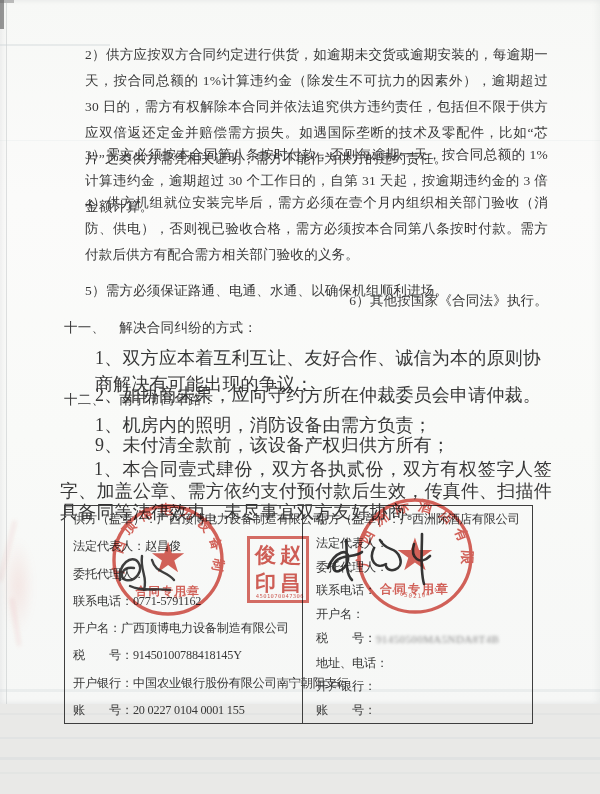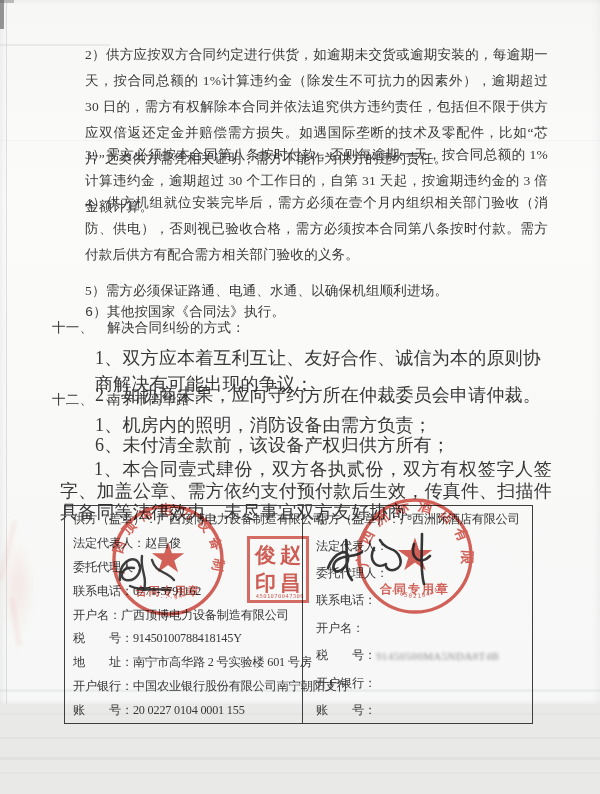--- a/index.html
+++ b/index.html
@@ -14,22 +14,22 @@
     box-shadow:inset -3px 0 6px rgba(60,70,80,.05), inset 3px 0 5px rgba(60,70,80,.06);
     color:#373737;
   }
   
   .doc p{margin:0;position:absolute;font-weight:500;}
   .clause{
     left:85px;width:463px;font-size:13.5px;line-height:26px;
     text-align:justify;letter-spacing:.2px;
   }
   .c2{top:42px;} .c3{top:142px;} .c4{top:190px;}
-  .c5{top:278px;text-align:left;} .c6{top:300px;text-align:left;font-family:Liberation Mono, monospace;}
-  .sec-head{left:52px;top:0;font-size:13.5px;line-height:26px;letter-spacing:.3px;}
+  .c5{top:278px;text-align:left;} .c6{top:288px;text-align:right;}
+  .sec-head{left:64px;top:0;font-size:13.5px;line-height:26px;letter-spacing:.3px;}
   .h11{top:315px;} .h12{top:387px;}
   .sec-item{left:95px;width:455px;font-size:18px;line-height:26px;letter-spacing:.2px;}
   .i11a{top:345px;} .i11b{top:382px;}
   .i12a{top:412px;} .i12b{top:432px;}
   .i12c{left:60px;top:459px;width:492px;text-indent:34px;line-height:21.5px;text-align:justify;}
   
   .sig-table{
     position:absolute;left:64px;top:505px;width:469px;height:219px;
     border:1.8px solid #3e3e3e;box-sizing:border-box;display:flex;
     background:transparent;
@@ -105,21 +105,21 @@
     <p class="clause c4">4）供方机组就位安装完毕后，需方必须在壹个月内组织相关部门验收（消防、供电），否则视已验收合格，需方必须按本合同第八条按时付款。需方付款后供方有配合需方相关部门验收的义务。</p>
     <p class="clause c5">5）需方必须保证路通、电通、水通、以确保机组顺利进场。</p>
     <p class="clause c6">6）其他按国家《合同法》执行。</p>
 
     <p class="sec-head h11">十一、　解决合同纠纷的方式：</p>
     <p class="sec-item i11a">1、双方应本着互利互让、友好合作、诚信为本的原则协商解决有可能出现的争议；</p>
     <p class="sec-item i11b">2、如协商未果，应向守约方所在仲裁委员会申请仲裁。</p>
 
     <p class="sec-head h12">十二、　南宁市高华路：</p>
     <p class="sec-item i12a">1、机房内的照明，消防设备由需方负责；</p>
-    <p class="sec-item i12b">6、未付清全款前，该设备产权归供方所有；</p>
+    <p class="sec-item i12b">9、未付清全款前，该设备产权归供方所有；</p>
     <p class="sec-item i12c">1、本合同壹式肆份，双方各执贰份，双方有权签字人签字、加盖公章、需方依约支付预付款后生效，传真件、扫描件具备同等法律效力，未尽事宜双方友好协商。</p>
   </div>
 
   <section class="sig-table">
     <div class="cell supplier">
       <div class="row">
           <span class="lbl">供方（盖章）：</span>
           <span class="val">广西顶博电力设备制造有限公司</span>
         </div>
       <div class="row">
@@ -136,24 +136,20 @@
         </div>
       <div class="row">
           <span class="lbl">开户名：</span>
           <span class="val">广西顶博电力设备制造有限公司</span>
         </div>
       <div class="row">
           <span class="lbl">税　　号：</span>
           <span class="val">91450100788418145Y</span>
         </div>
       <div class="row">
-          <span class="lbl">地　　址：</span>
-          <span class="val">南宁市高华路 2 号实验楼 601 号房</span>
-        </div>
-      <div class="row">
           <span class="lbl">开户银行：</span>
           <span class="val">中国农业银行股份有限公司南宁朝阳支行</span>
         </div>
       <div class="row">
           <span class="lbl">账　　号：</span>
           <span class="val">20 0227 0104 0001 155</span>
         </div>
     </div>
     <div class="cell buyer">
       <div class="row">
@@ -172,20 +168,24 @@
           <span class="lbl">联系电话：</span>
           <span class="val"></span>
         </div>
       <div class="row">
           <span class="lbl">开户名：</span>
           <span class="val"></span>
         </div>
       <div class="row">
           <span class="lbl">税　　号：</span>
           <span class="val blurred">91450500MA5NDA8T4B</span>
+        </div>
+      <div class="row">
+          <span class="lbl">地址、电话：</span>
+          <span class="val"></span>
         </div>
       <div class="row">
           <span class="lbl">开户银行：</span>
           <span class="val"></span>
         </div>
       <div class="row">
           <span class="lbl">账　　号：</span>
           <span class="val"></span>
         </div>
     </div>

